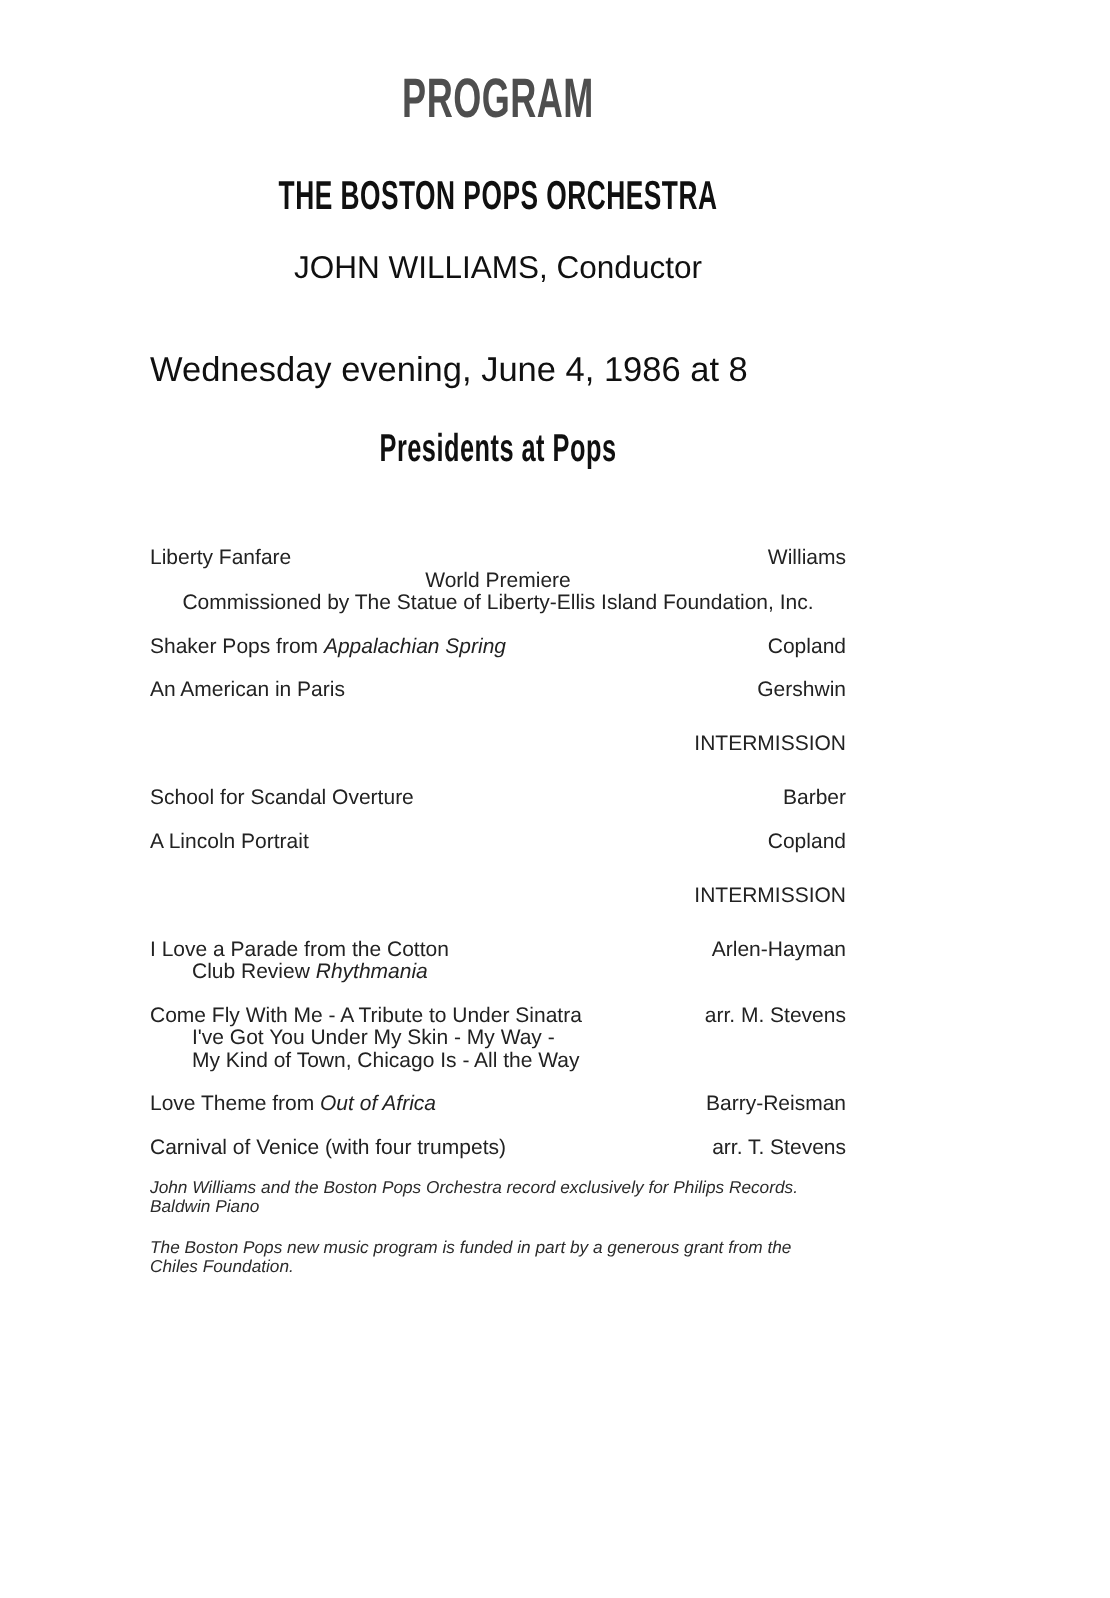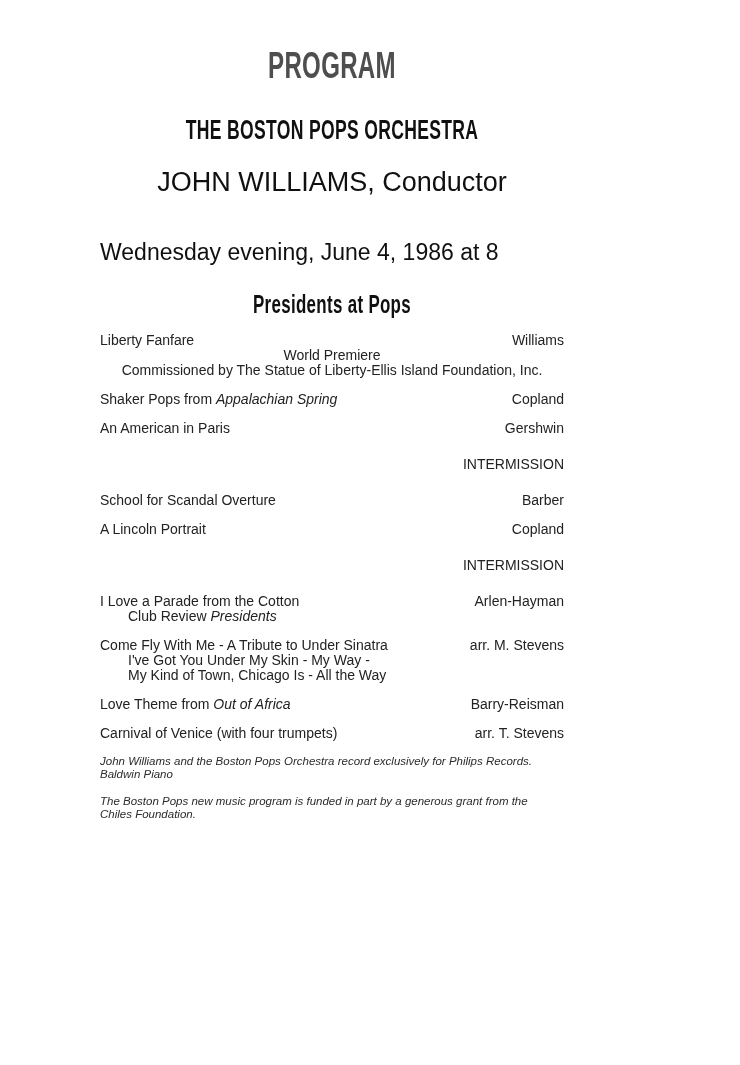--- a/index.html
+++ b/index.html
@@ -11,28 +11,28 @@
     background:#8a8a8a; }
 
   .content { position:absolute; left:100px; top:0; width:464px; }
 
   .condensed { font-weight:bold; transform:scaleX(0.65); transform-origin:50% 50%; }
 
   .program-title { margin:47px 0 0 0; text-align:center; font-size:37px;
     line-height:1; color:#4e4e4e; letter-spacing:0.5px; }
   .orchestra   { margin:33px 0 0 0; text-align:center; font-size:27px;
     line-height:1; color:#101010; letter-spacing:0.5px; }
-  .conductor   { margin:24px 0 0 0; text-align:center; font-size:27px;
+  .conductor   { margin:24px 0 0 0; text-align:center; font-size:21px;
     line-height:1.05; font-weight:normal; color:#101010; }
   .datetime    { margin:44px 0 0 0; text-align:left; font-size:23px;
     line-height:1.05; color:#101010; }
   .event-title { margin:27px 0 0 0; text-align:center; font-size:26px;
     line-height:1; color:#101010; letter-spacing:0.5px; }
 
-  .program-list { margin-top:16px; font-size:14px; line-height:15px; color:#222; }
+  .program-list { margin-top:53px; font-size:14px; line-height:15px; color:#222; }
   .item { margin-bottom:14px; }
   .row { display:flex; justify-content:space-between; align-items:flex-start; }
   .t { text-align:left; }
   .c { white-space:nowrap; padding-left:12px; text-align:right; }
   .cont { padding-left:28px; }
   .note-center { text-align:center; }
   .divider { text-align:right; margin:21px 0; }
   .it { font-style:italic; }
 
   .footnote { margin:12px 0 0 0; font-size:11.5px; line-height:13px;
@@ -102,21 +102,21 @@
         </div>
       </div>
 
       <div class="divider">INTERMISSION</div>
 
       <div class="item">
         <div class="row">
           <span class="t">I Love a Parade from the Cotton</span>
           <span class="c">Arlen-Hayman</span>
         </div>
-        <div class="cont"><span>Club Review </span><span class="it">Presidents</span></div>
+        <div class="cont"><span>Club Review </span><span class="it">Rhythmania</span></div>
       </div>
 
       <div class="item">
         <div class="row">
           <span class="t">Come Fly With Me - A Tribute to Under Sinatra</span>
           <span class="c">arr. M. Stevens</span>
         </div>
         <div class="cont">I've Got You Under My Skin - My Way -</div>
         <div class="cont">My Kind of Town, Chicago Is - All the Way</div>
       </div>

